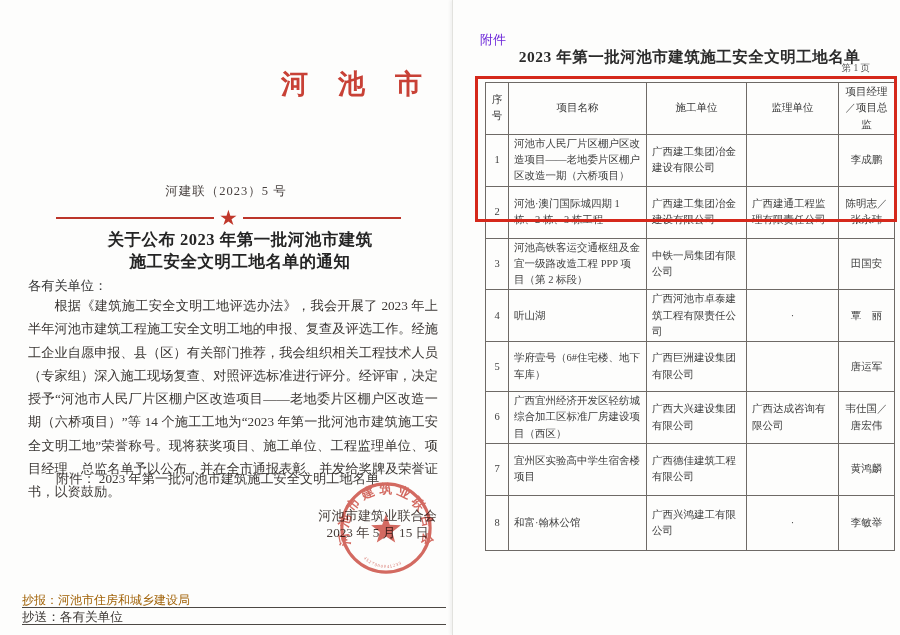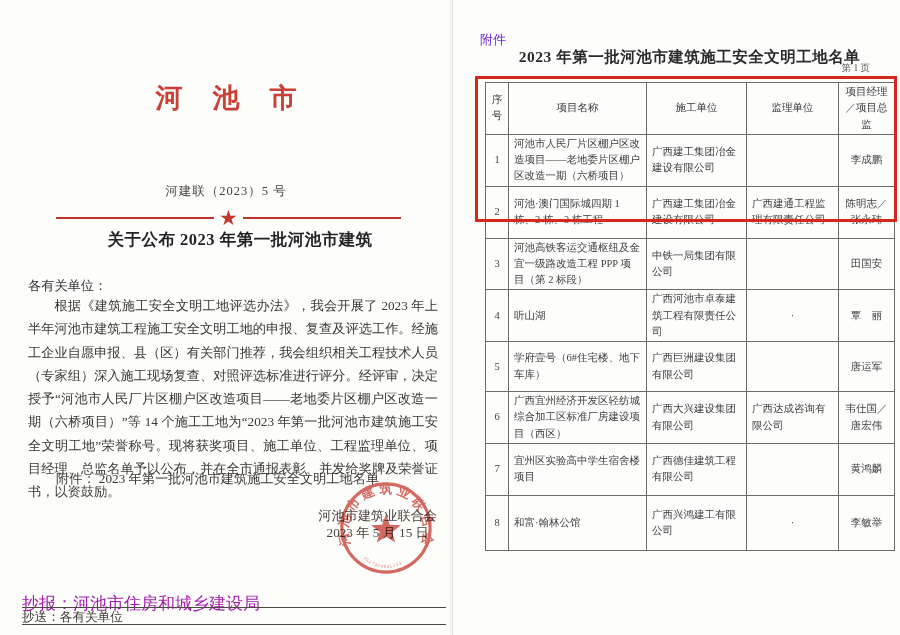--- a/index.html
+++ b/index.html
@@ -3,40 +3,40 @@
 <meta charset="utf-8">
 <style>
   html,body{margin:0;padding:0;background:#e9e9e6;}
   .canvas{position:relative;width:900px;height:635px;background:#fbfbfa;overflow:hidden;
           font-family:"Liberation Serif","DejaVu Serif",serif;color:#353535;}
   .page{position:absolute;top:0;height:635px;background:#fdfdfc;}
   .page-left{left:0;width:452px;}
   .page-right{left:452px;width:448px;border-left:1px solid #e2e2de;box-shadow:-2px 0 3px rgba(0,0,0,.05);}
 
   
-  .org1{position:absolute;top:80px;left:0;width:100%;text-align:center;
+  .org1{position:absolute;top:66px;left:0;width:100%;text-align:right;
         font-size:27px;font-weight:bold;color:#c84136;letter-spacing:30px;text-indent:30px;}
   .org2{position:absolute;top:104px;left:0;width:100%;text-align:center;
         font-size:38px;font-weight:bold;color:#c53a2e;letter-spacing:3px;}
   .docno{position:absolute;top:183px;left:0;width:100%;text-align:center;
          font-size:12.5px;color:#463f3d;letter-spacing:1px;}
   .redline{position:absolute;top:211px;left:56px;width:345px;display:flex;align-items:center;}
   .redline .seg{flex:1;height:2.4px;background:#bc352a;}
   .redline .star{color:#c0372b;font-size:21px;line-height:14px;padding:0 5px;}
   .doc-title{position:absolute;top:229px;left:0;width:100%;text-align:center;
              font-size:16.5px;font-weight:bold;color:#242424;line-height:22px;letter-spacing:.5px;padding-left:14px;}
   .salutation{position:absolute;top:277px;left:28px;font-size:13.2px;}
   .body-text{position:absolute;top:294px;left:28px;width:410px;margin:0;
              font-size:13.2px;line-height:23.3px;text-align:justify;text-indent:2em;color:#3a3633;}
   .attachment{position:absolute;top:470px;left:56px;font-size:13.2px;color:#3a3633;}
   .signature{position:absolute;top:507px;right:15px;text-align:center;
              font-size:13.2px;line-height:17px;color:#4a413d;}
   .seal{position:absolute;left:337px;top:479px;width:98px;height:98px;
         opacity:.88;mix-blend-mode:multiply;}
-  .cc-text1{position:absolute;top:592px;left:22px;font-size:17px;color:#a21caf;}
+  .cc-text1{position:absolute;top:592px;left:22px;font-size:12px;color:#a16207;}
   .cc-rule1{position:absolute;top:607px;left:22px;width:424px;border-top:1.2px solid #4c4844;}
   .cc-text2{position:absolute;top:609px;left:22px;font-size:12.6px;color:#3d3835;}
   .cc-rule2{position:absolute;top:624px;left:22px;width:424px;border-top:1.2px solid #4c4844;}
 
   
   .att-label{position:absolute;top:31px;left:27px;font-size:13px;color:#6d28d9;}
   .table-title{position:absolute;top:47px;left:32px;width:409px;text-align:center;
                font-size:15.5px;font-weight:bold;color:#2b2b2b;letter-spacing:.5px;}
   .page-marker{position:absolute;top:62px;right:31px;font-size:9.5px;color:#555;}
   table.list{position:absolute;top:82px;left:32px;width:409px;border-collapse:collapse;
@@ -63,20 +63,21 @@
     <div class="docno">河建联（2023）5 号</div>
 
     <div class="redline">
       <span class="seg"></span>
       <span class="star">★</span>
       <span class="seg"></span>
     </div>
 
     <div class="doc-title">
       <div>关于公布 2023 年第一批河池市建筑</div>
+      <div>施工安全文明工地名单的通知</div>
     </div>
 
     <div class="salutation">各有关单位：</div>
     <p class="body-text">根据《建筑施工安全文明工地评选办法》，我会开展了 2023 年上半年河池市建筑工程施工安全文明工地的申报、复查及评选工作。经施工企业自愿申报、县（区）有关部门推荐，我会组织相关工程技术人员（专家组）深入施工现场复查、对照评选标准进行评分。经评审，决定授予“河池市人民厂片区棚户区改造项目——老地委片区棚户区改造一期（六桥项目）”等 14 个施工工地为“2023 年第一批河池市建筑施工安全文明工地”荣誉称号。现将获奖项目、施工单位、工程监理单位、项目经理、总监名单予以公布，并在全市通报表彰、并发给奖牌及荣誉证书，以资鼓励。</p>
 
     <div class="attachment">
       <span>附件：</span>
       <span>2023 年第一批河池市建筑施工安全文明工地名单</span>
     </div>
 

